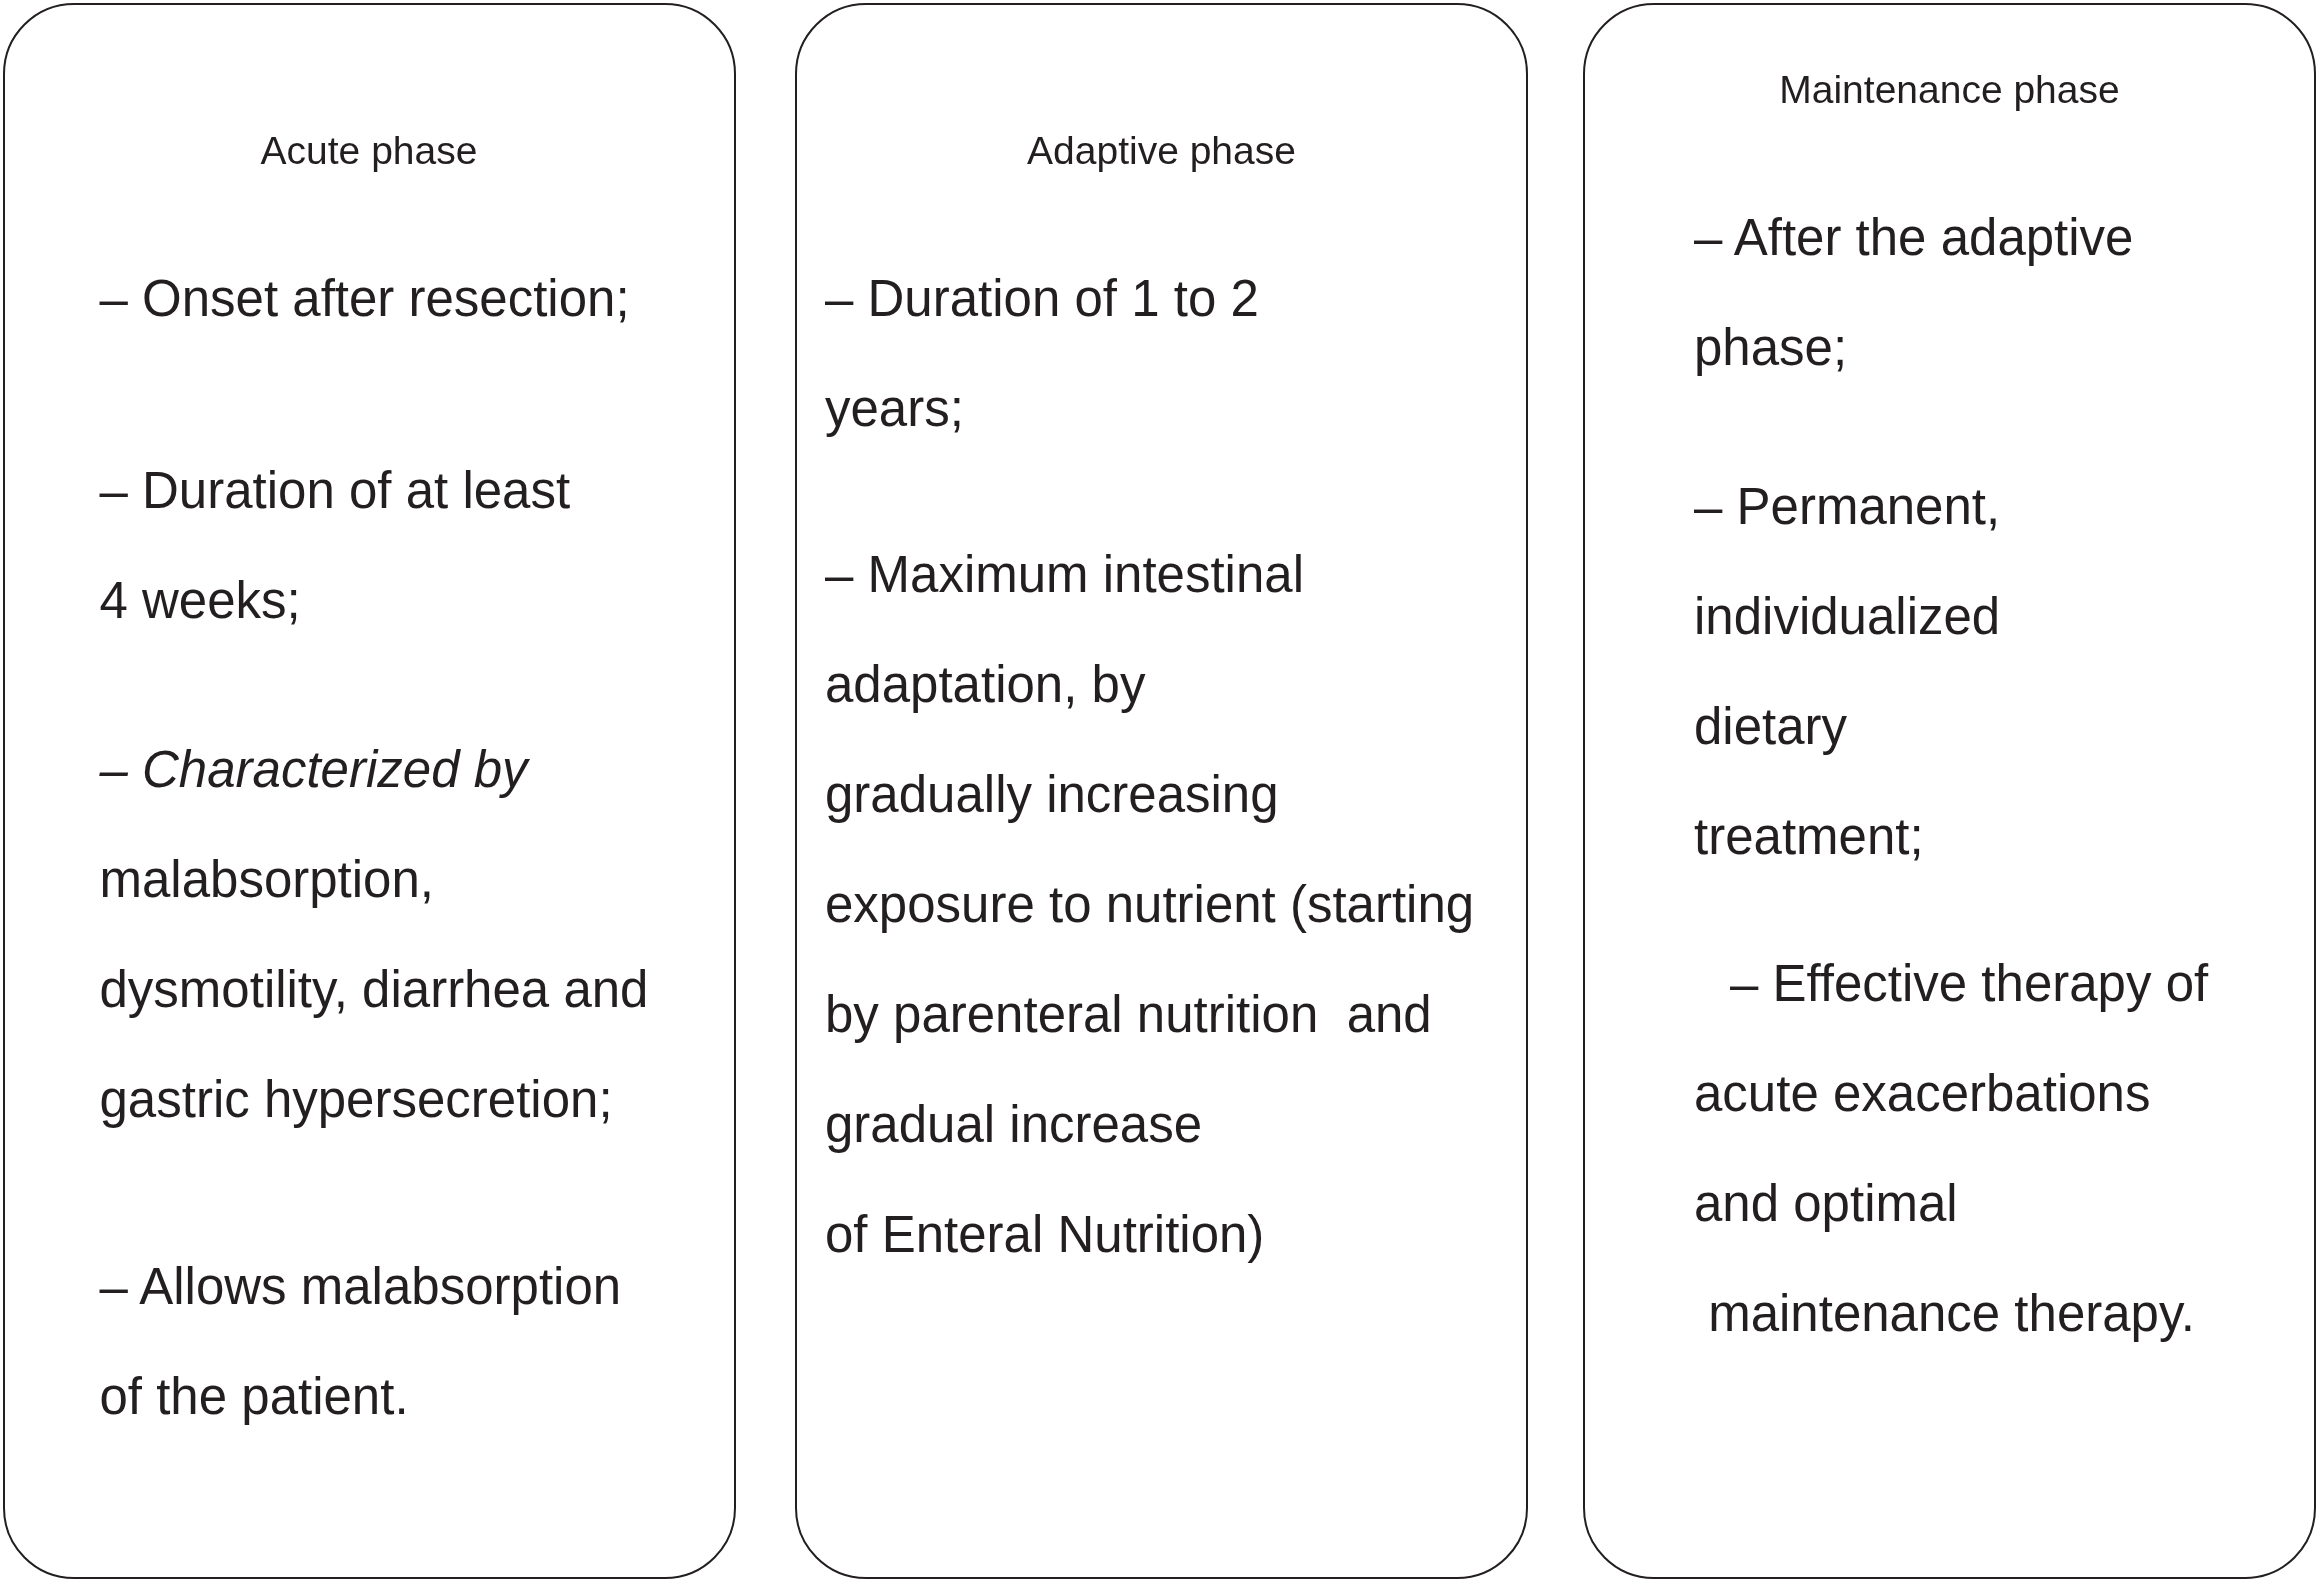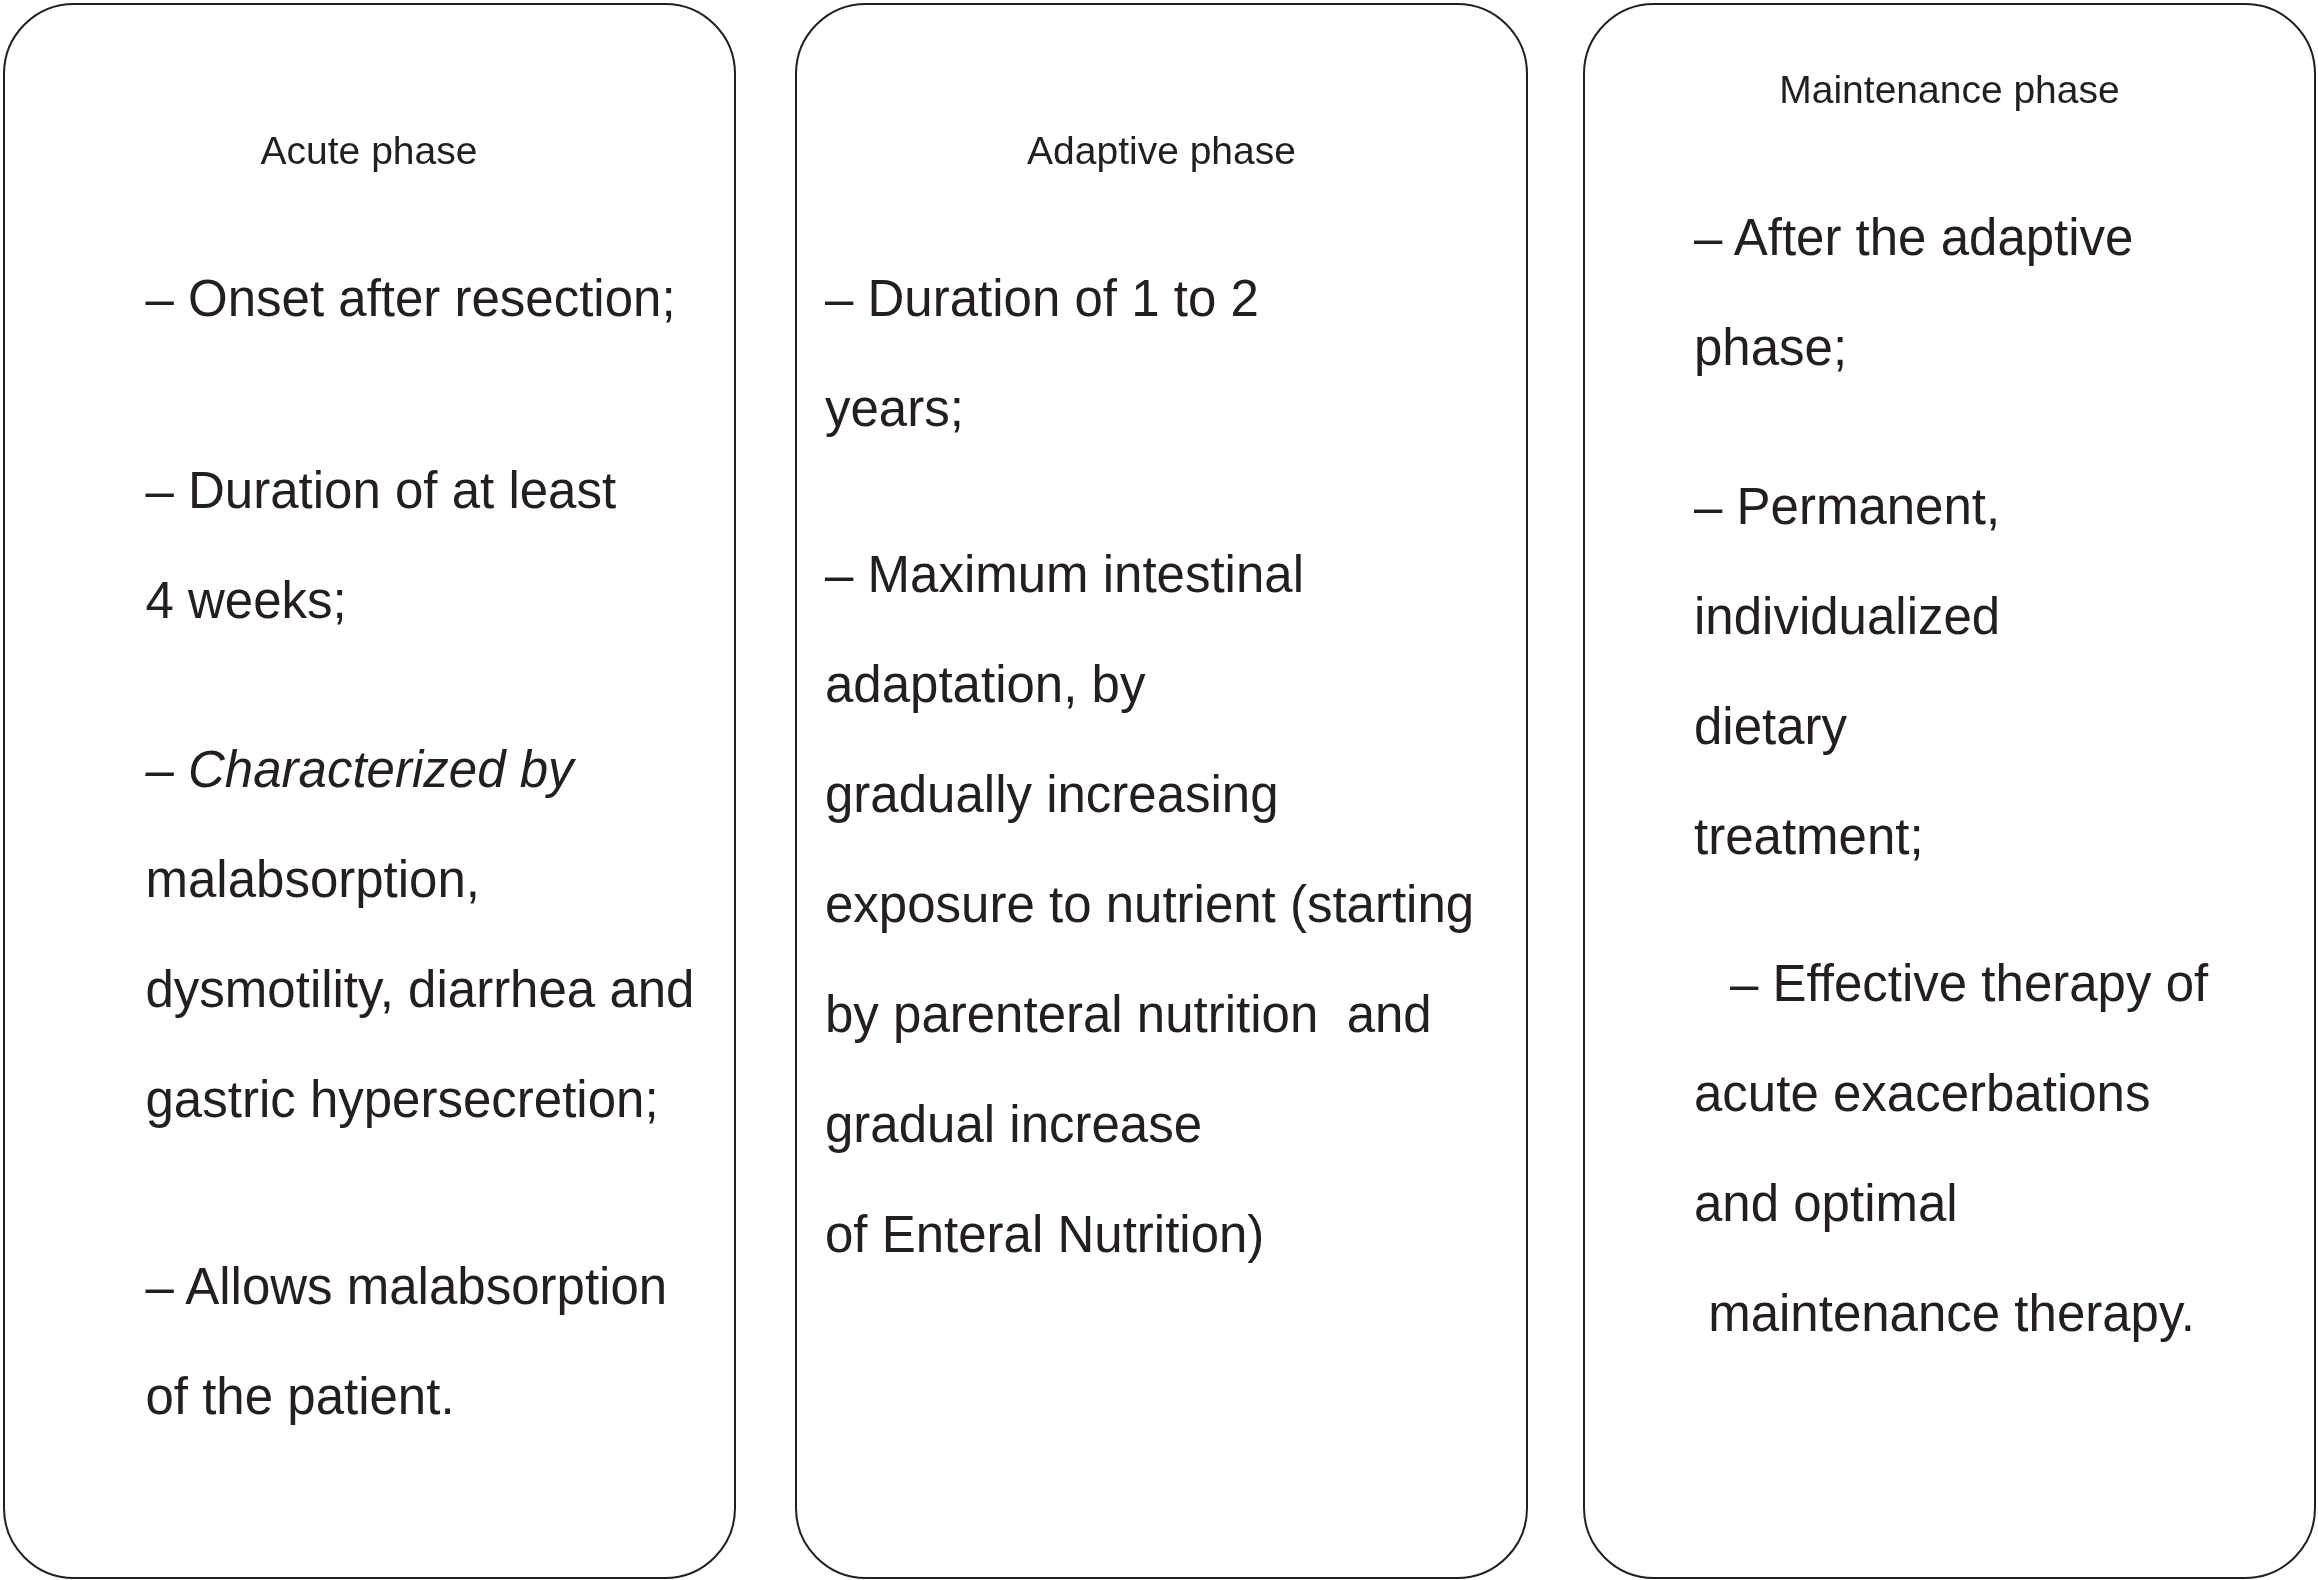--- a/index.html
+++ b/index.html
@@ -35,21 +35,21 @@
     max-width: 494px;
     font-size: 39px;
     line-height: 78px;
     font-weight: 400;
     text-align: center;
     white-space: pre-wrap;
   }
   .box3 .box-title { margin-top: 46px; }
 
   .box-body { margin-top: 54px; }
-  .box1 .box-body { padding-left: 95px; padding-right: 5px; margin-left: 46px; }
+  .box1 .box-body { padding-left: 95px; padding-right: 5px; }
   .box2 .box-body { padding-left: 28px;  padding-right: 20px; }
   .box3 .box-body { padding-left: 109px; padding-right: 8px; }
 
   .line {
     font-size: 51px;
     line-height: 110px;
     font-weight: 400;
     white-space: pre-wrap; 
   }
   

